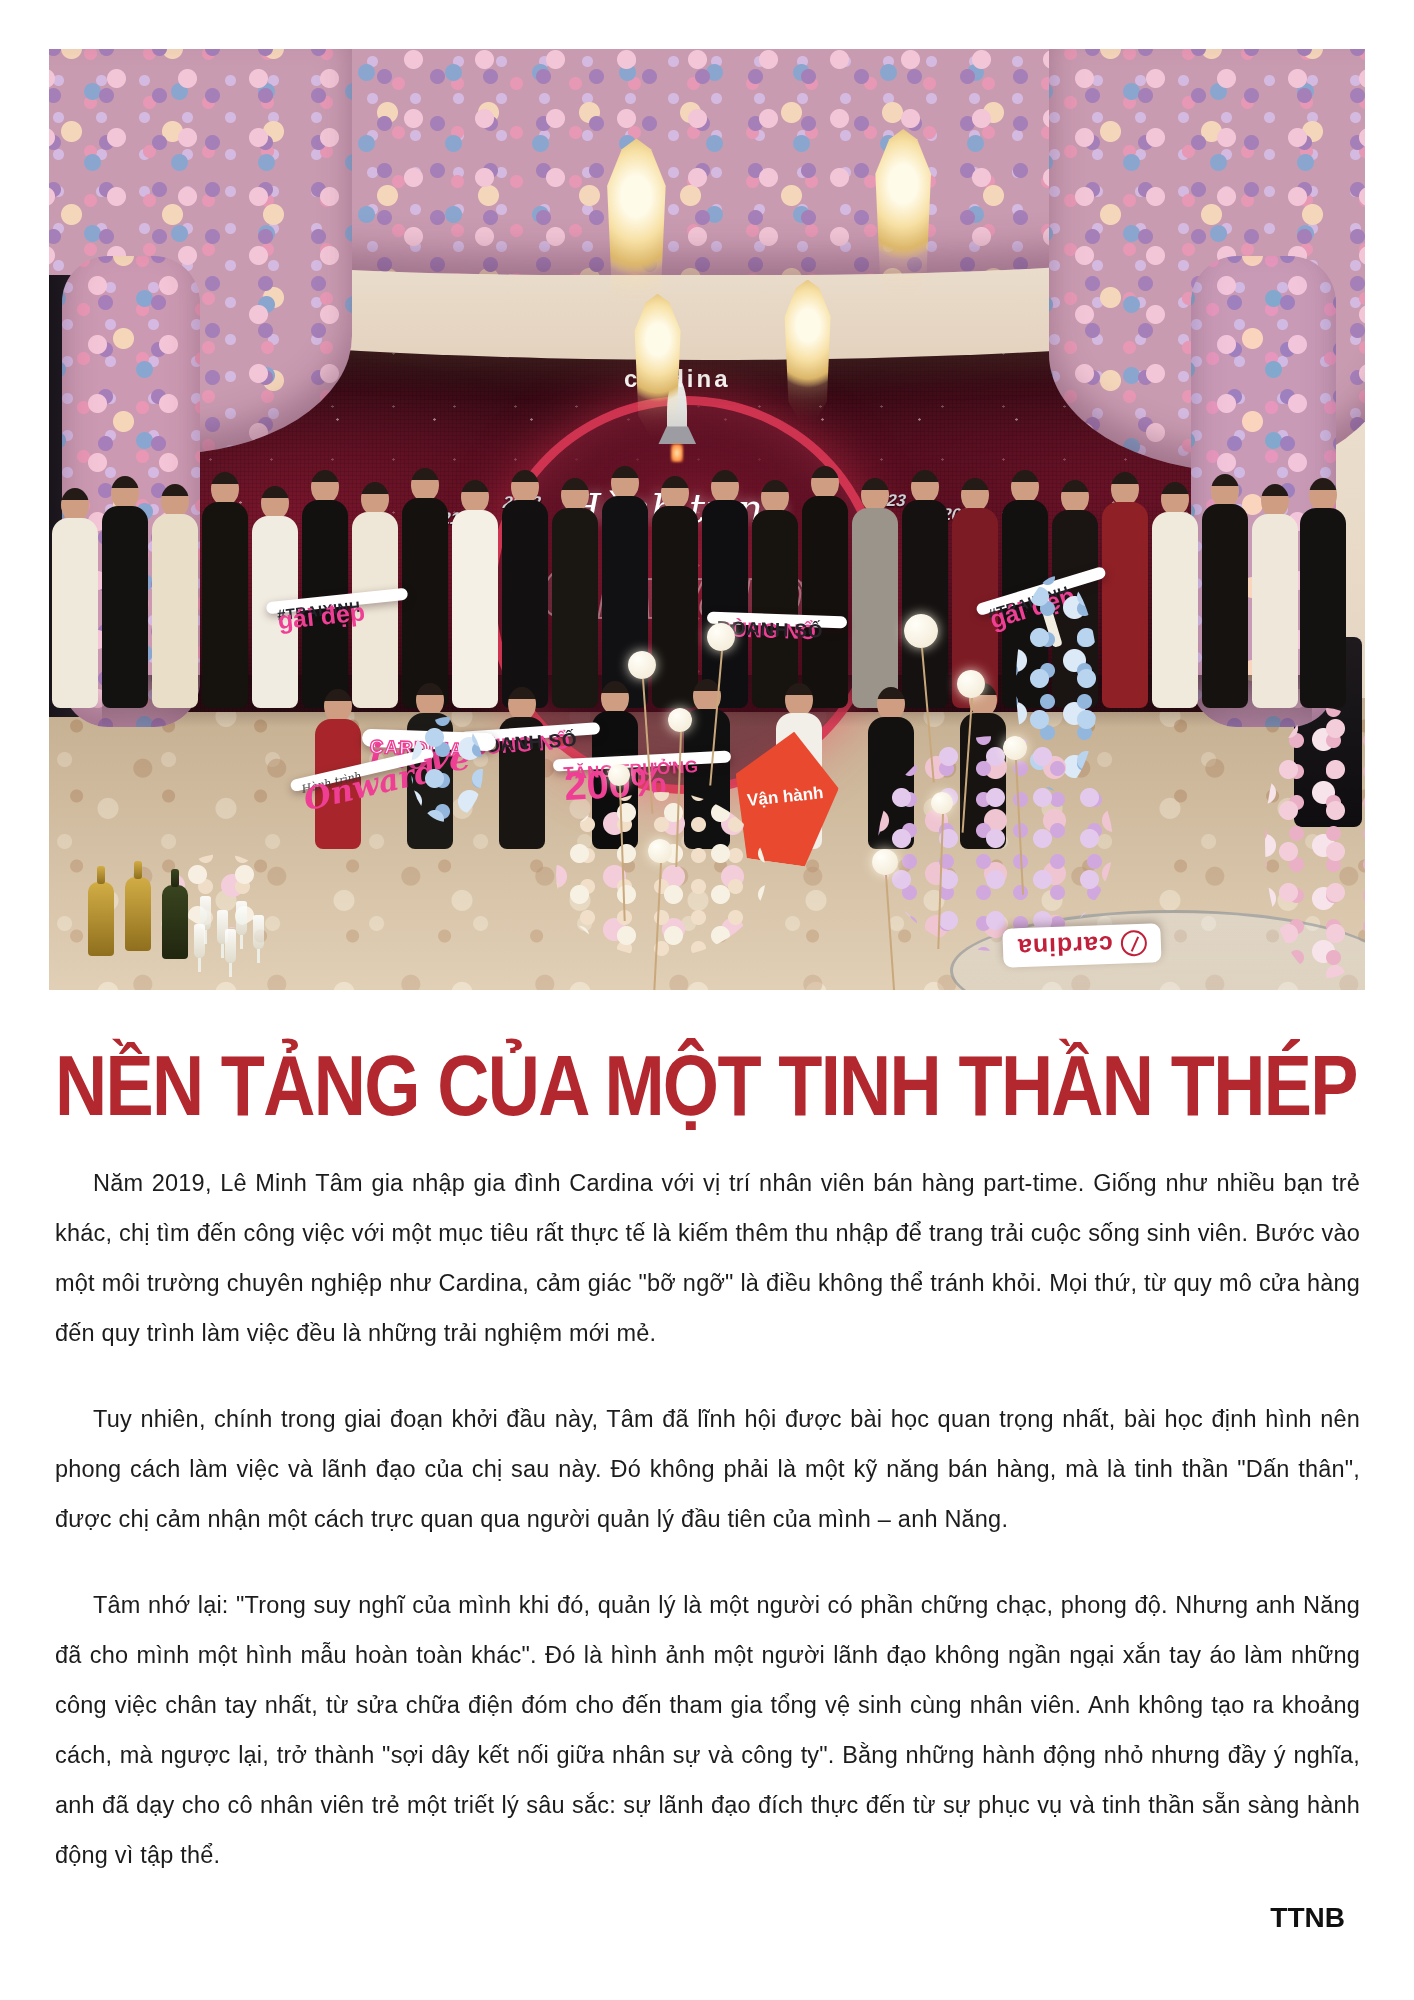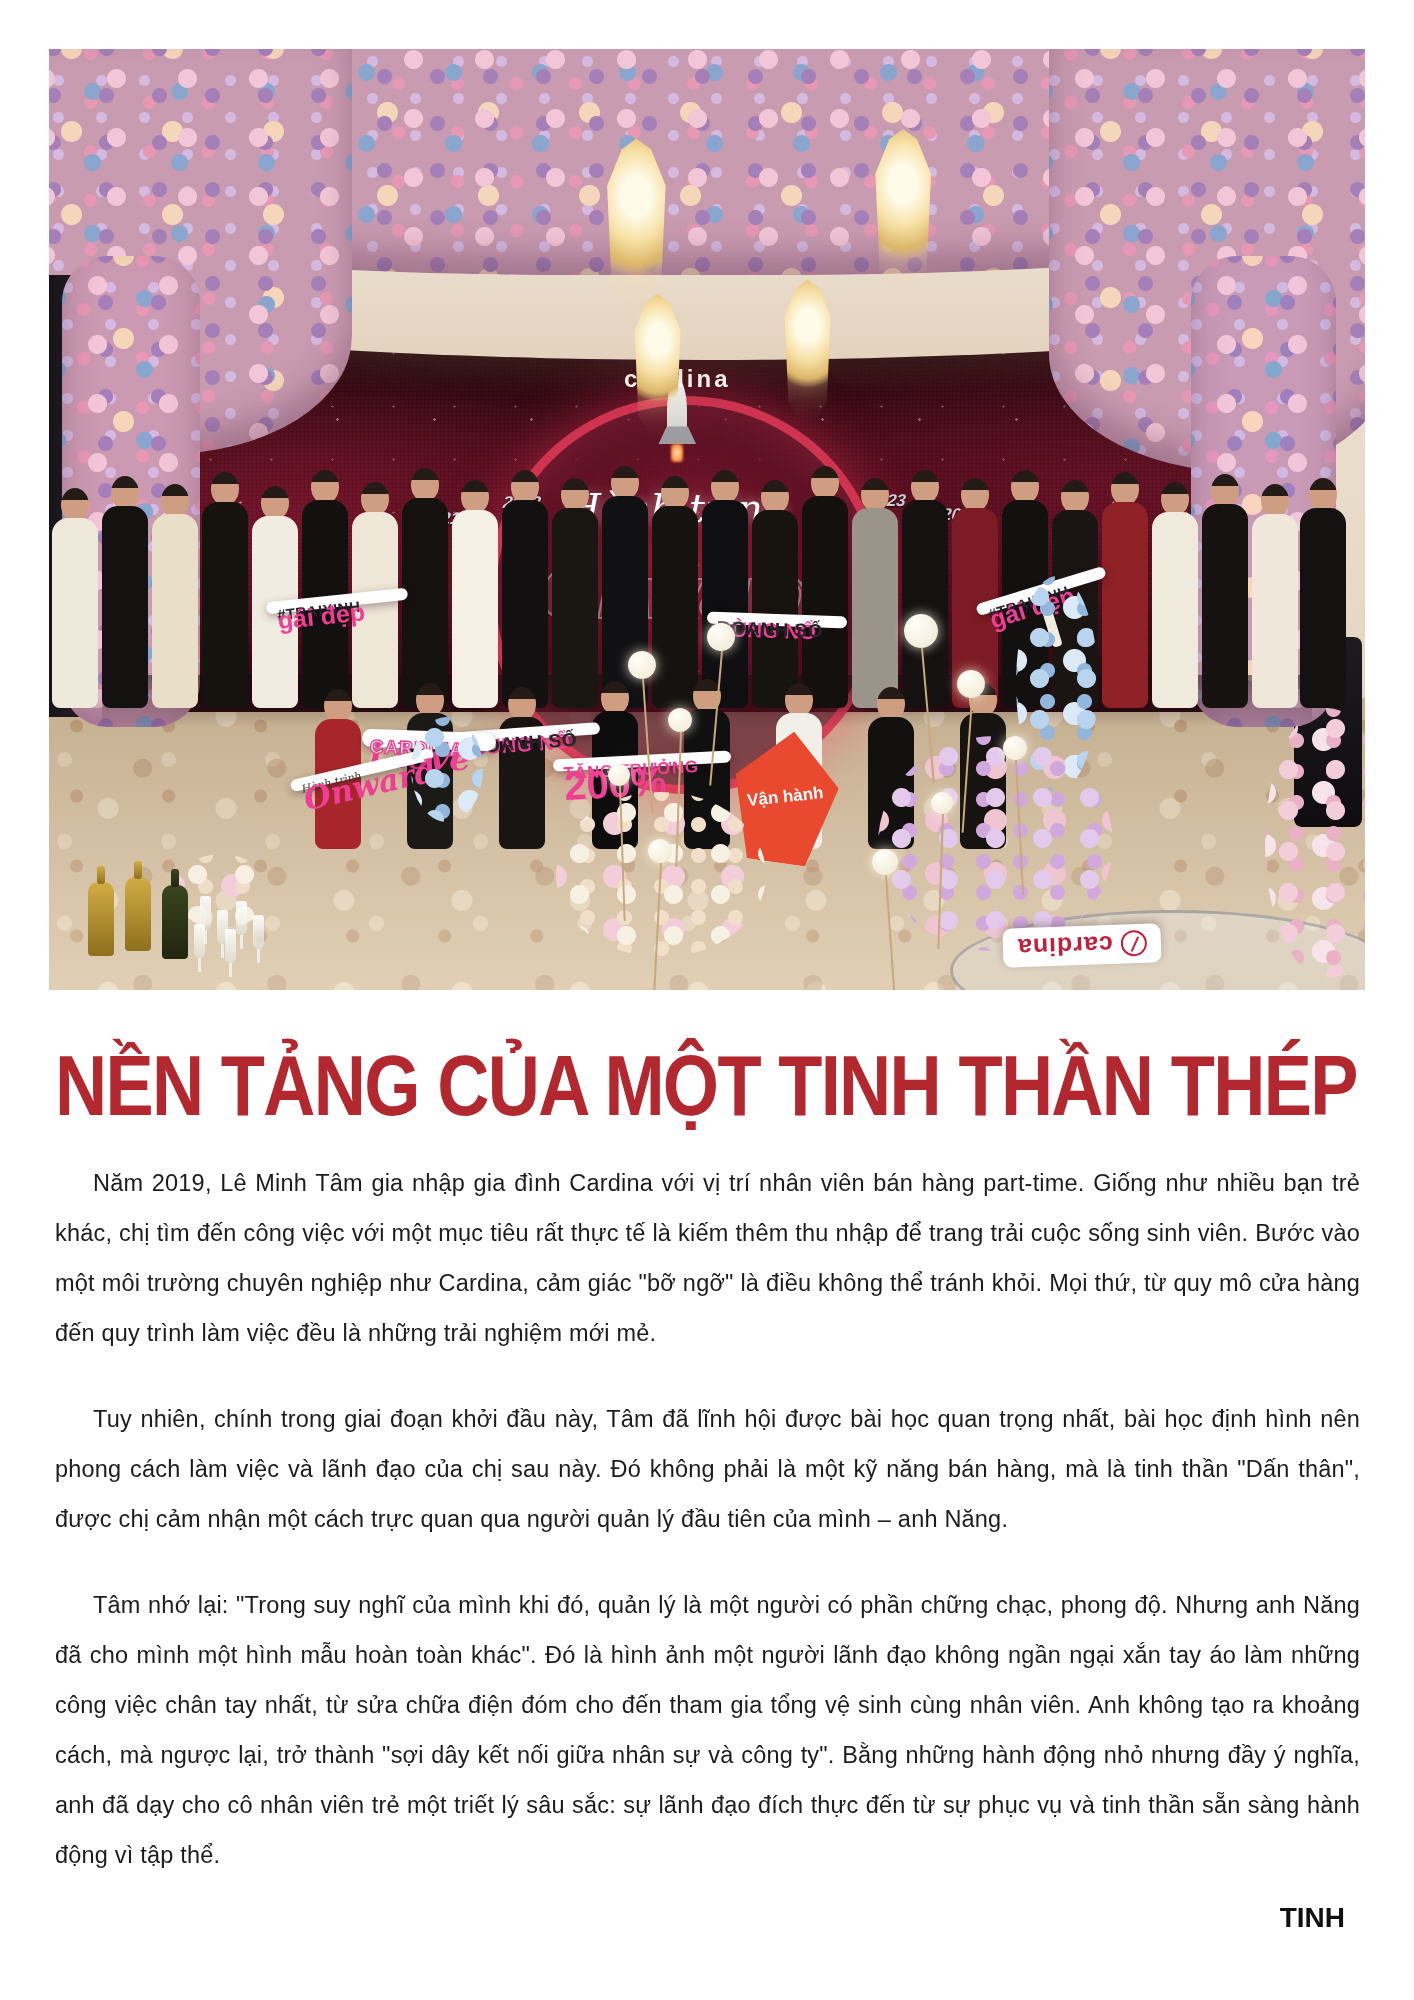--- a/index.html
+++ b/index.html
@@ -332,14 +332,14 @@
   </figure>
 
   <h1 class="headline">NỀN TẢNG CỦA MỘT TINH THẦN THÉP</h1>
 
   <div class="body-copy">
     <p>Năm 2019, Lê Minh Tâm gia nhập gia đình Cardina với vị trí nhân viên bán hàng part-time. Giống như nhiều bạn trẻ khác, chị tìm đến công việc với một mục tiêu rất thực tế là kiếm thêm thu nhập để trang trải cuộc sống sinh viên. Bước vào một môi trường chuyên nghiệp như Cardina, cảm giác "bỡ ngỡ" là điều không thể tránh khỏi. Mọi thứ, từ quy mô cửa hàng đến quy trình làm việc đều là những trải nghiệm mới mẻ.</p>
     <p>Tuy nhiên, chính trong giai đoạn khởi đầu này, Tâm đã lĩnh hội được bài học quan trọng nhất, bài học định hình nên phong cách làm việc và lãnh đạo của chị sau này. Đó không phải là một kỹ năng bán hàng, mà là tinh thần "Dấn thân", được chị cảm nhận một cách trực quan qua người quản lý đầu tiên của mình – anh Năng.</p>
     <p>Tâm nhớ lại: "Trong suy nghĩ của mình khi đó, quản lý là một người có phần chững chạc, phong độ. Nhưng anh Năng đã cho mình một hình mẫu hoàn toàn khác". Đó là hình ảnh một người lãnh đạo không ngần ngại xắn tay áo làm những công việc chân tay nhất, từ sửa chữa điện đóm cho đến tham gia tổng vệ sinh cùng nhân viên. Anh không tạo ra khoảng cách, mà ngược lại, trở thành "sợi dây kết nối giữa nhân sự và công ty". Bằng những hành động nhỏ nhưng đầy ý nghĩa, anh đã dạy cho cô nhân viên trẻ một triết lý sâu sắc: sự lãnh đạo đích thực đến từ sự phục vụ và tinh thần sẵn sàng hành động vì tập thể.</p>
   </div>
 
-  <div class="footer-tag">TINH</div>
+  <div class="footer-tag">TTNB</div>
 </div>
 
 </body></html>

